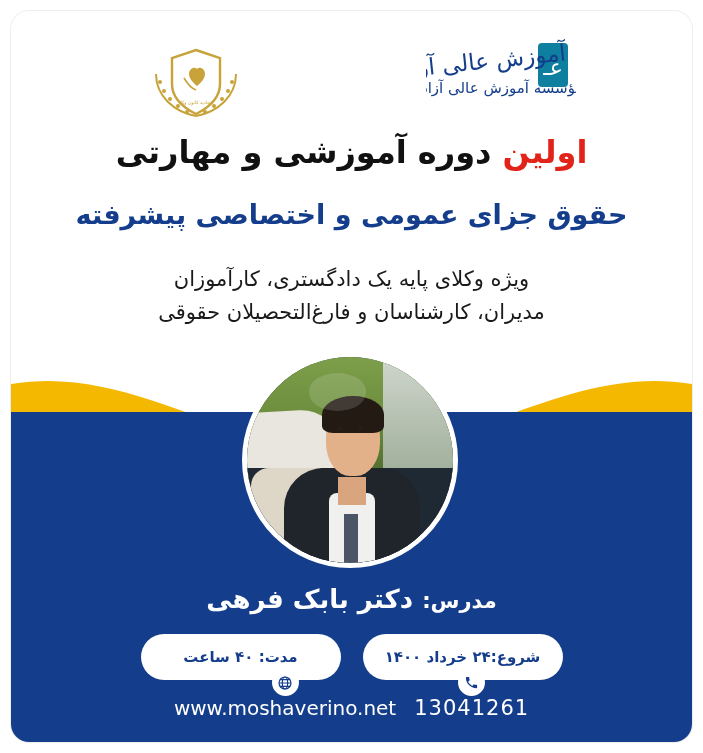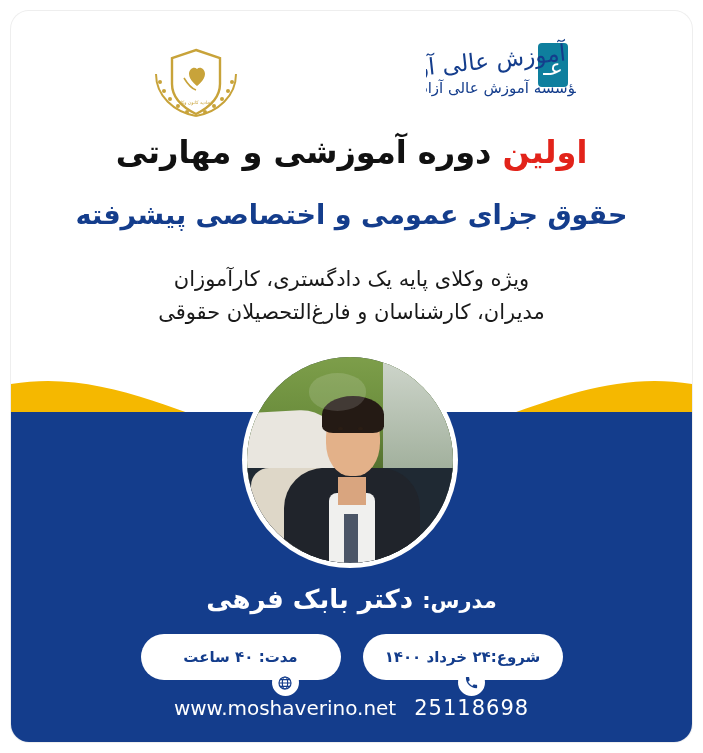--- a/index.html
+++ b/index.html
@@ -350,21 +350,21 @@
       <div class="pill">مدت: ۴۰ ساعت</div>
     </div>
 
     <div class="contact-row">
       <div class="contact-item">
         <span class="cicon">
           <svg width="15" height="15" viewBox="0 0 24 24" fill="#143d8c">
             <path d="M6.6 10.8c1.4 2.8 3.8 5.1 6.6 6.6l2.2-2.2c.3-.3.7-.4 1-.2 1.1.4 2.3.6 3.6.6.6 0 1 .4 1 1V20c0 .6-.4 1-1 1C10.6 21 3 13.4 3 4c0-.6.4-1 1-1h3.4c.6 0 1 .4 1 1 0 1.2.2 2.4.6 3.6.1.4 0 .8-.2 1.1l-2.2 2.1z"></path>
           </svg>
         </span>
-        <span class="ctext phone-num">25118698</span>
+        <span class="ctext phone-num">13041261</span>
       </div>
 
 
       <div class="contact-item">
         <span class="cicon">
           <svg width="16" height="16" viewBox="0 0 24 24" fill="none" stroke="#143d8c" stroke-width="1.8">
             <circle cx="12" cy="12" r="9"></circle>
             <ellipse cx="12" cy="12" rx="4" ry="9"></ellipse>
             <path d="M3 12h18M4.6 7h14.8M4.6 17h14.8"></path>
           </svg>

